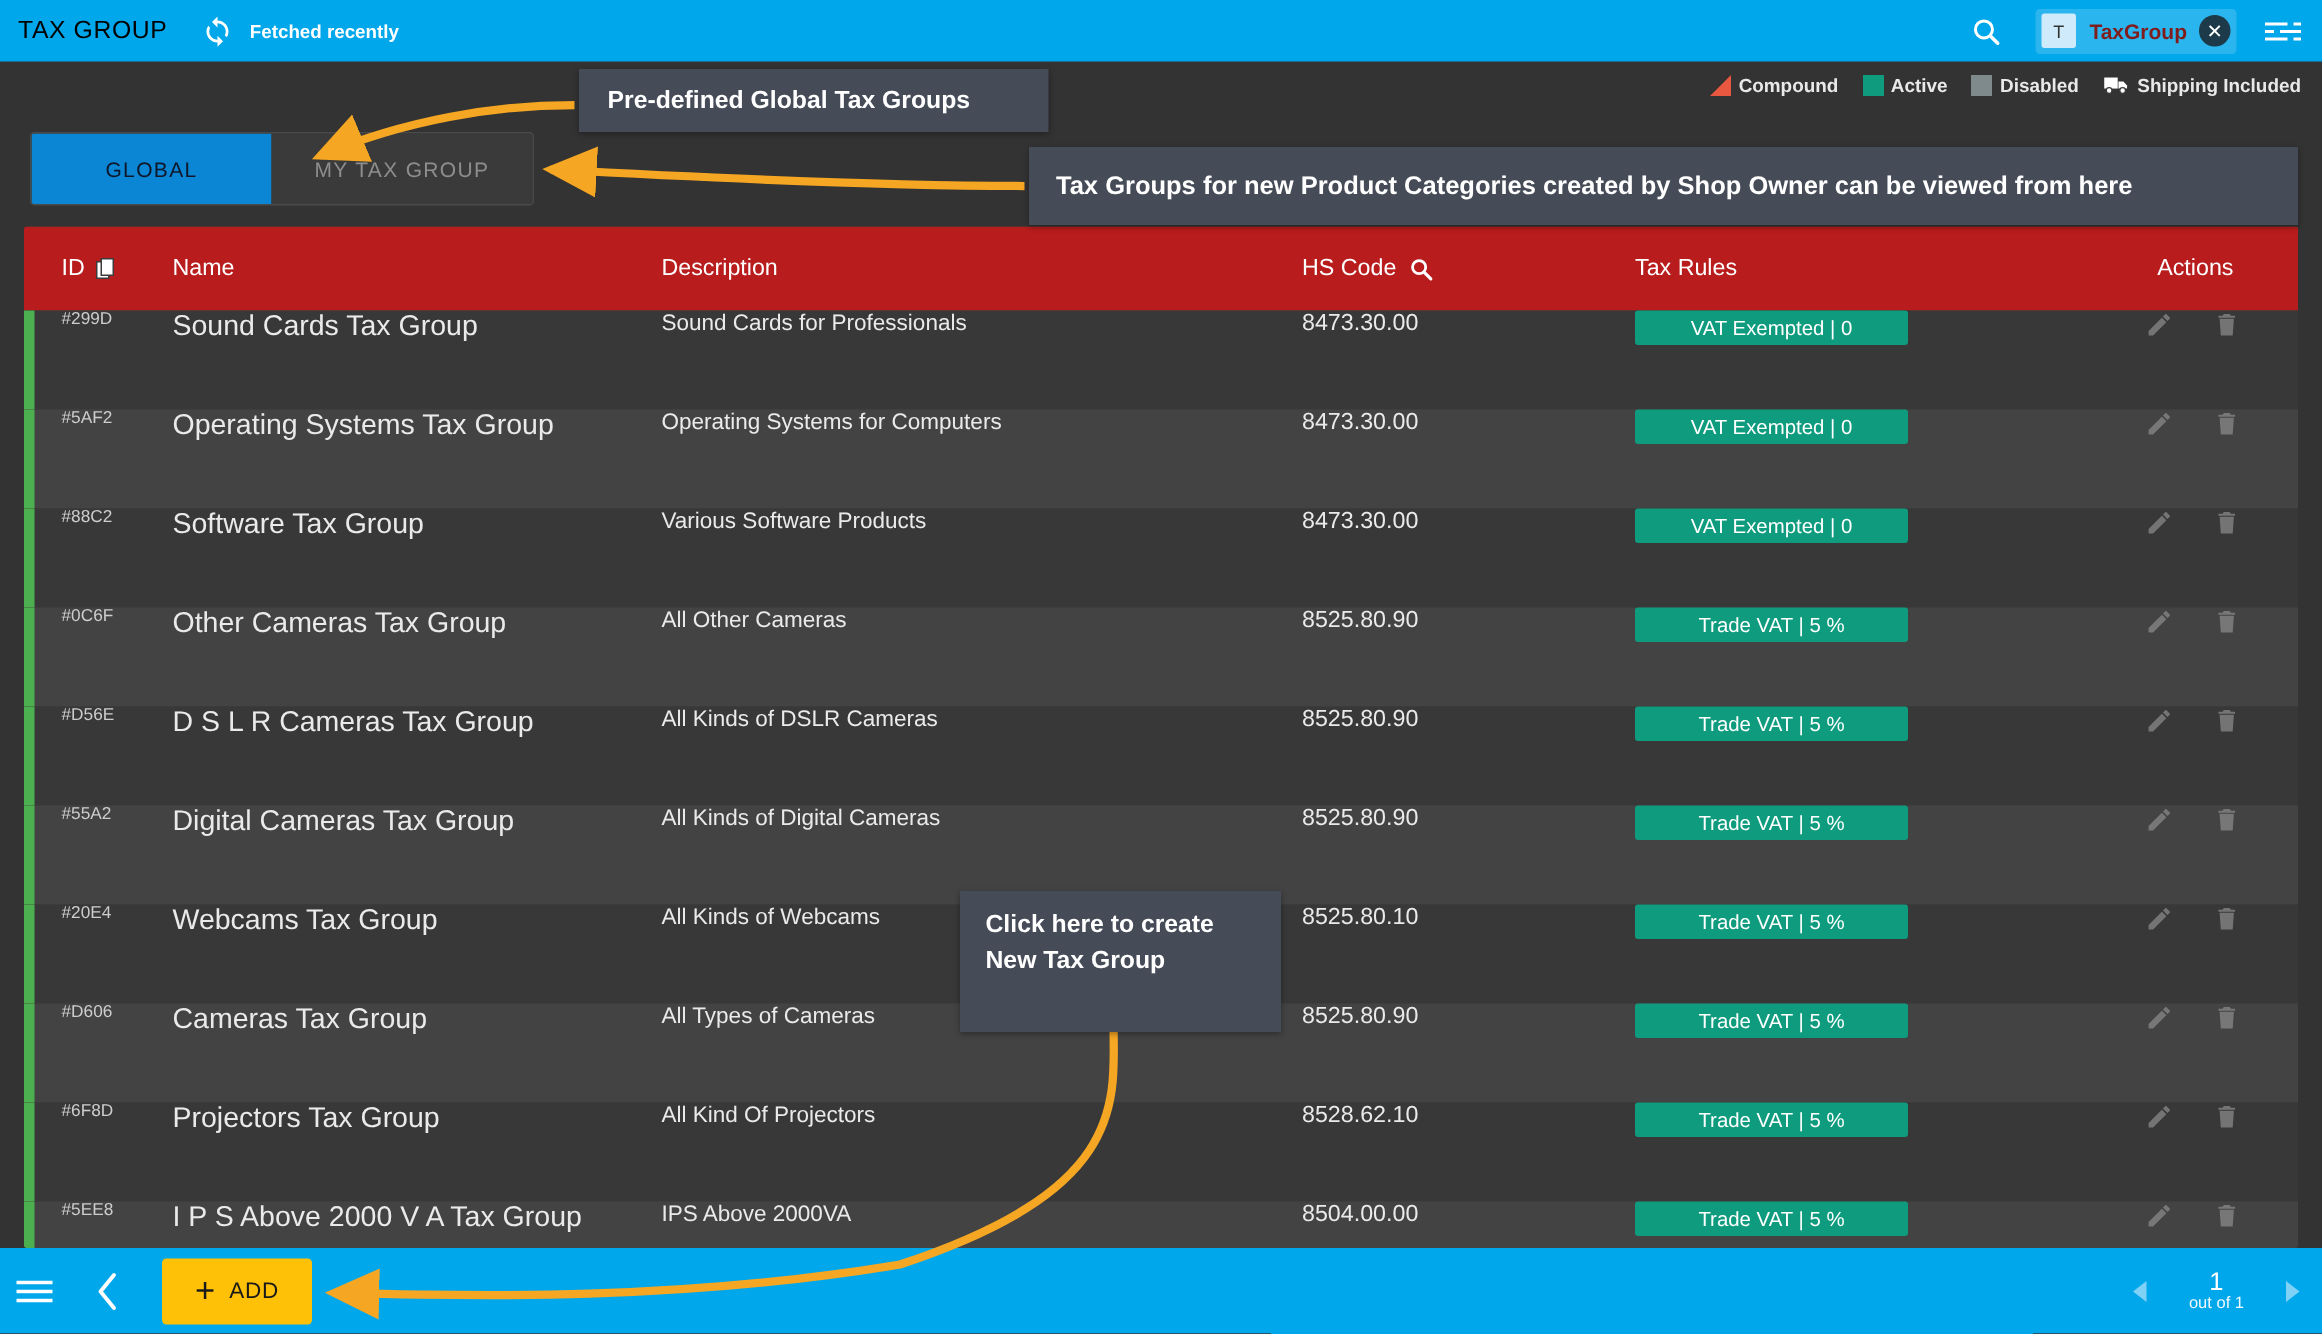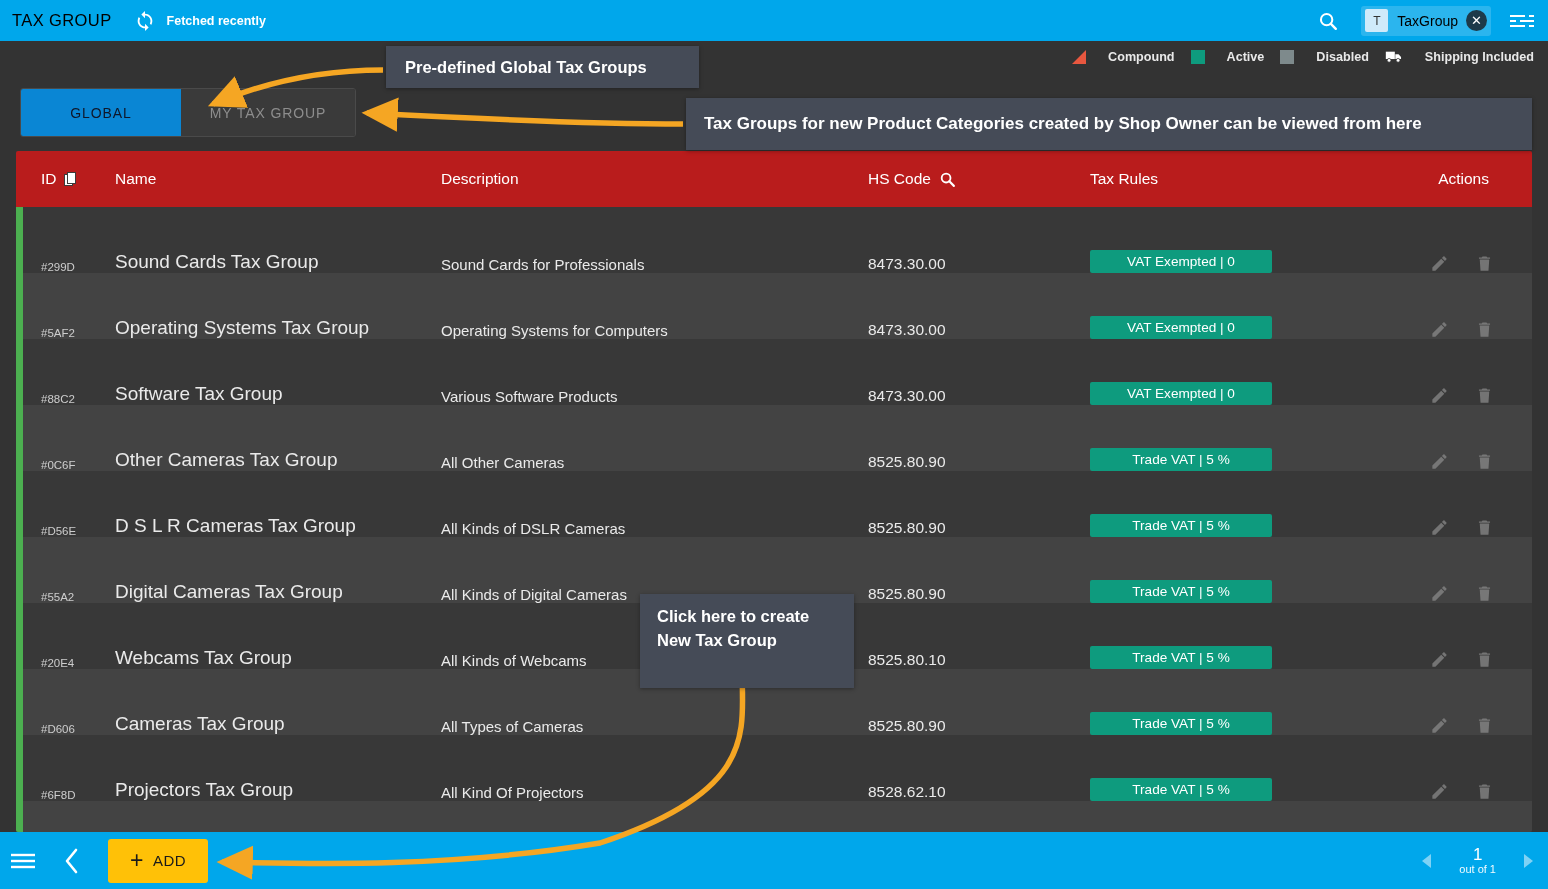--- a/index.html
+++ b/index.html
@@ -27,34 +27,34 @@
   .user-chip {
     display: flex; align-items: center; height: 30px;
     background: rgba(255,255,255,0.17); border-radius: 3px; padding: 0 4px 0 4px;
     cursor: pointer;
   }
   .user-avatar {
     width: 23px; height: 23px; background: #cfeafa; color: #333;
     display: flex; align-items: center; justify-content: center;
     font-size: 12px; border-radius: 2px; font-weight: 400;
   }
-  .user-name { color: #000000; font-size: 14px; margin: 0 8px 0 9px; }
+  .user-name { color: #7f1d1d; font-size: 14px; margin: 0 8px 0 9px; font-weight: bold; }
   .chip-close {
     width: 21px; height: 21px; border-radius: 50%; background: #1d3a4a;
     display: flex; align-items: center; justify-content: center;
     color: #fff; font-size: 13px; line-height: 1; cursor: pointer;
   }
   .menu-lines { width: 26px; margin-left: 18px; cursor: pointer; }
 
   
   .legend {
     position: absolute; right: 14px; top: 50px; display: flex; align-items: center;
     gap: 7px; font-size: 12.6px; color: #e9e9e9; font-weight: 600;
   }
-  .legend-item { display: flex; align-items: center; gap: 22px; margin-left: 9px; }
+  .legend-item { display: flex; align-items: center; gap: 5px; margin-left: 9px; }
   .legend-item:first-child { margin-left: 0; }
   .sw-compound { width: 0; height: 0; border-left: 14px solid transparent; border-bottom: 14px solid #e8573f; }
   .sw-active { width: 14px; height: 14px; background: #0e9b7e; }
   .sw-disabled { width: 14px; height: 14px; background: #7e8a8c; }
   .truck { width: 18px; height: 14px; }
 
   
   .tabbar {
     position: absolute; left: 20px; top: 88px;
     display: flex; border: 1px solid #4a4a4a; border-radius: 3px; overflow: hidden;
@@ -76,21 +76,21 @@
     color: #ffffff; font-size: 15.5px; background: #b91c1c;
   }
   .col-id     { width: 99px; padding-left: 25px; display: flex; align-items: center; gap: 7px; }
   .col-name   { width: 326px; }
   .col-desc   { width: 427px; }
   .col-hs     { width: 222px; display: flex; align-items: center; gap: 8px; }
   .col-rules  { width: 310px; }
   .col-act    { flex: 1; text-align: right; padding-right: 43px; }
 
   .row {
-    height: 66px; display: flex; align-items: flex-end; position: relative;
+    height: 66px; display: flex; align-items: flex-start; position: relative;
     color: #eaeaea;
   }
   .row.even { background: #383838; }
   .row.odd  { background: #434343; }
   .row-stripe { position: absolute; left: 0; top: 0; bottom: 0; width: 7px; background: #4caf50; }
   .cell-id    { width: 99px; padding-left: 25px; font-size: 11.5px; color: #cdcdcd; }
   .cell-name  { width: 326px; font-size: 19px; }
   .cell-desc  { width: 427px; font-size: 15px; }
   .cell-hs    { width: 222px; font-size: 15.5px; }
   .cell-rules { width: 310px; }

